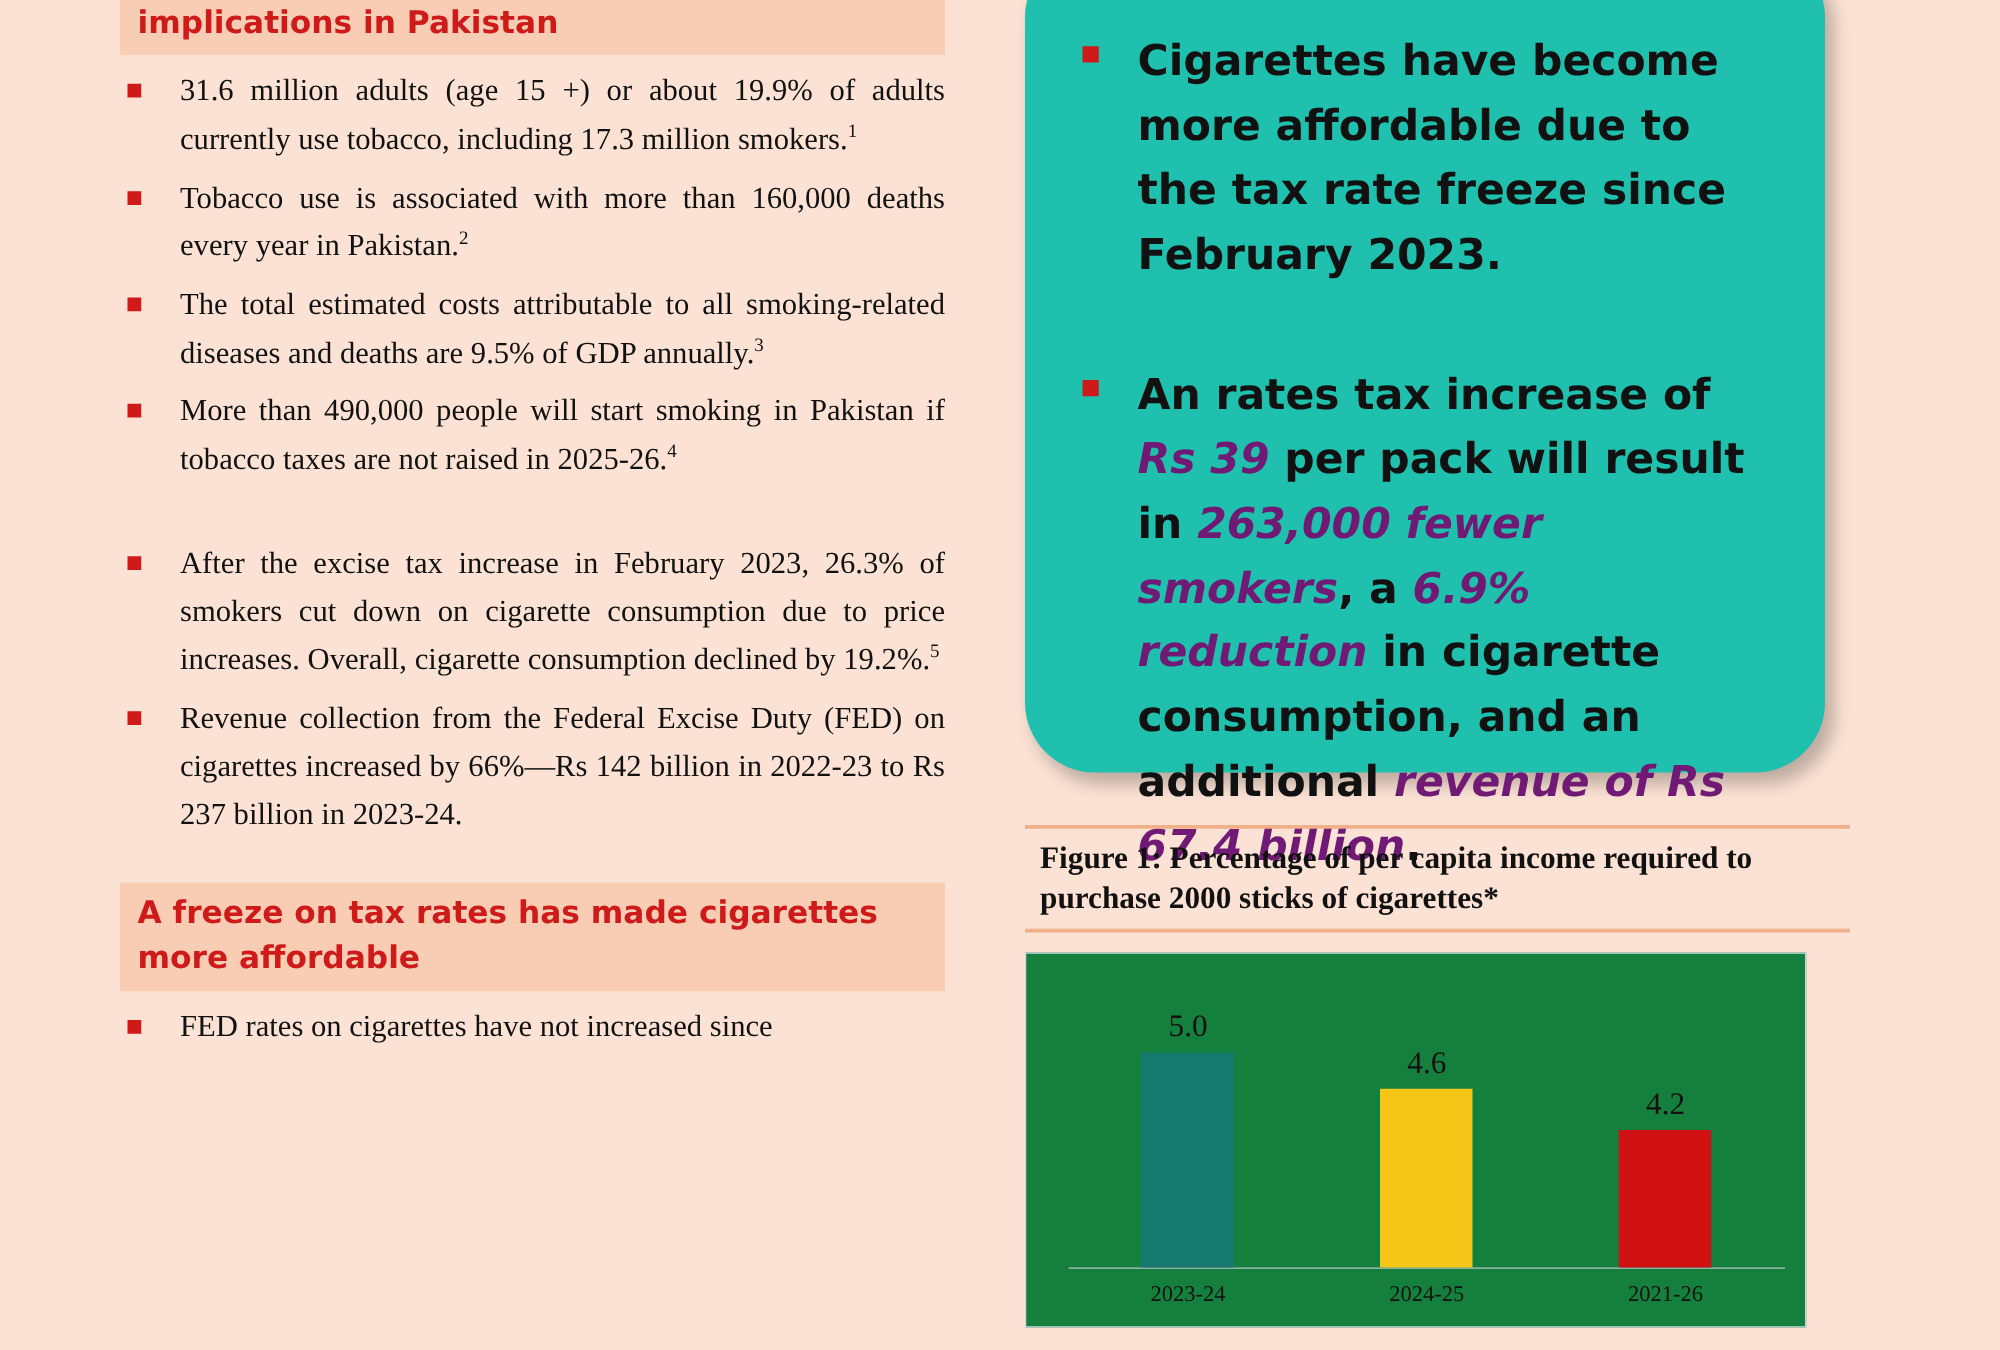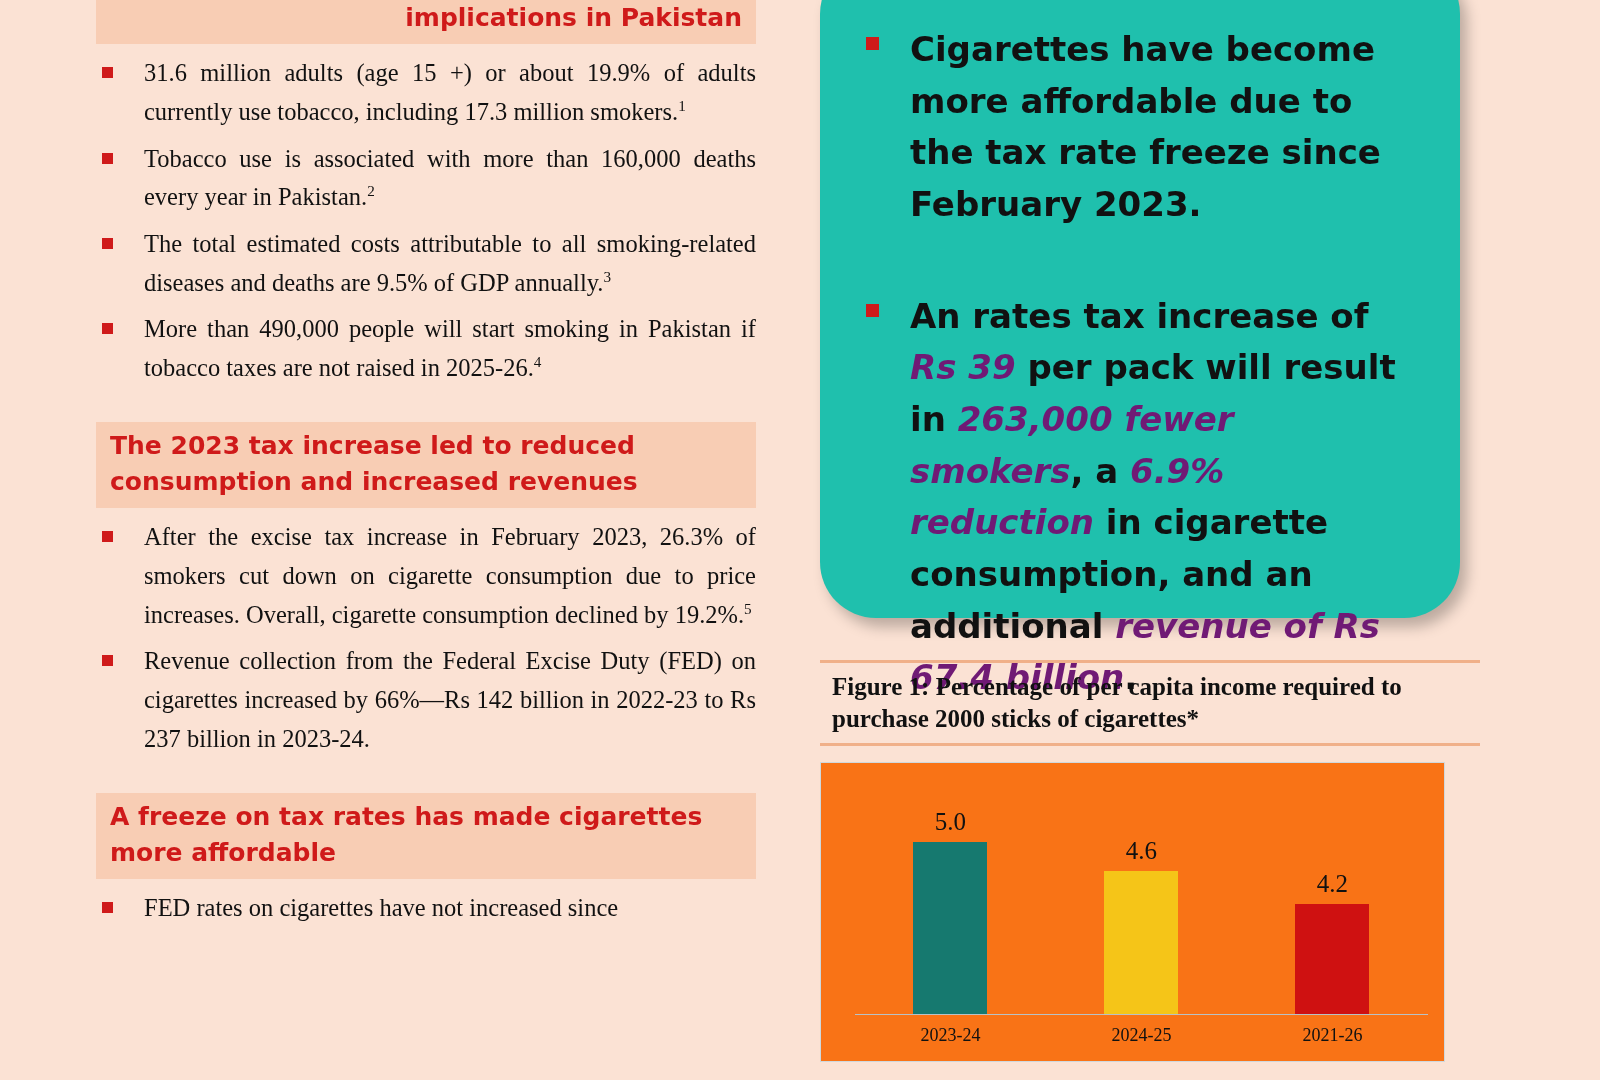--- a/index.html
+++ b/index.html
@@ -37,21 +37,20 @@
     font-family: "DejaVu Sans", sans-serif;
     font-weight: bold;
     font-size: 25px;
     line-height: 1.45;
     padding: 6px 14px 8px 14px;
     box-sizing: border-box;
   }
   .section-head.first {
     padding-top: 0;
     margin-top: 0;
-    text-align: right;
   }
 
   ul.bullets {
     list-style: none;
     margin: 10px 0 0 0;
     padding: 0;
   }
   ul.bullets li {
     position: relative;
     padding-left: 48px;
@@ -142,21 +141,21 @@
     font-size: 25px;
     line-height: 1.28;
     padding: 8px 6px 8px 12px;
     color: #111111;
   }
 
   .chart-box {
     margin-top: 16px;
     width: 625px;
     height: 300px;
-    background: #f97316;
+    background: #15803d;
     border: 1px solid #cfd8dc;
     box-sizing: border-box;
     position: relative;
   }
   .axis-line {
     position: absolute;
     left: 34px;
     right: 16px;
     bottom: 46px;
     height: 1px;
@@ -230,21 +229,20 @@
         <span>The total estimated costs attributable to all smoking-related diseases and deaths are 9.5% of GDP annually.</span><sup>3</sup>
       </li>
       <li>
         <span class="sq"></span>
         <span>More than 490,000 people will start smoking in Pakistan if tobacco taxes are not raised in 2025-26.</span><sup>4</sup>
       </li>
     </ul>
 
     <div class="spacer-26"></div>
 
-    <div class="section-head">The 2023 tax increase led to reduced consumption and increased revenues</div>
 
     <ul class="bullets">
       <li>
         <span class="sq"></span>
         <span>After the excise tax increase in February 2023, 26.3% of smokers cut down on cigarette consumption due to price increases. Overall, cigarette consumption declined by 19.2%.</span><sup>5</sup>
       </li>
       <li>
         <span class="sq"></span>
         <span>Revenue collection from the Federal Excise Duty (FED) on cigarettes increased by 66%—Rs 142 billion in 2022-23 to Rs 237 billion in 2023-24.</span>
       </li>

